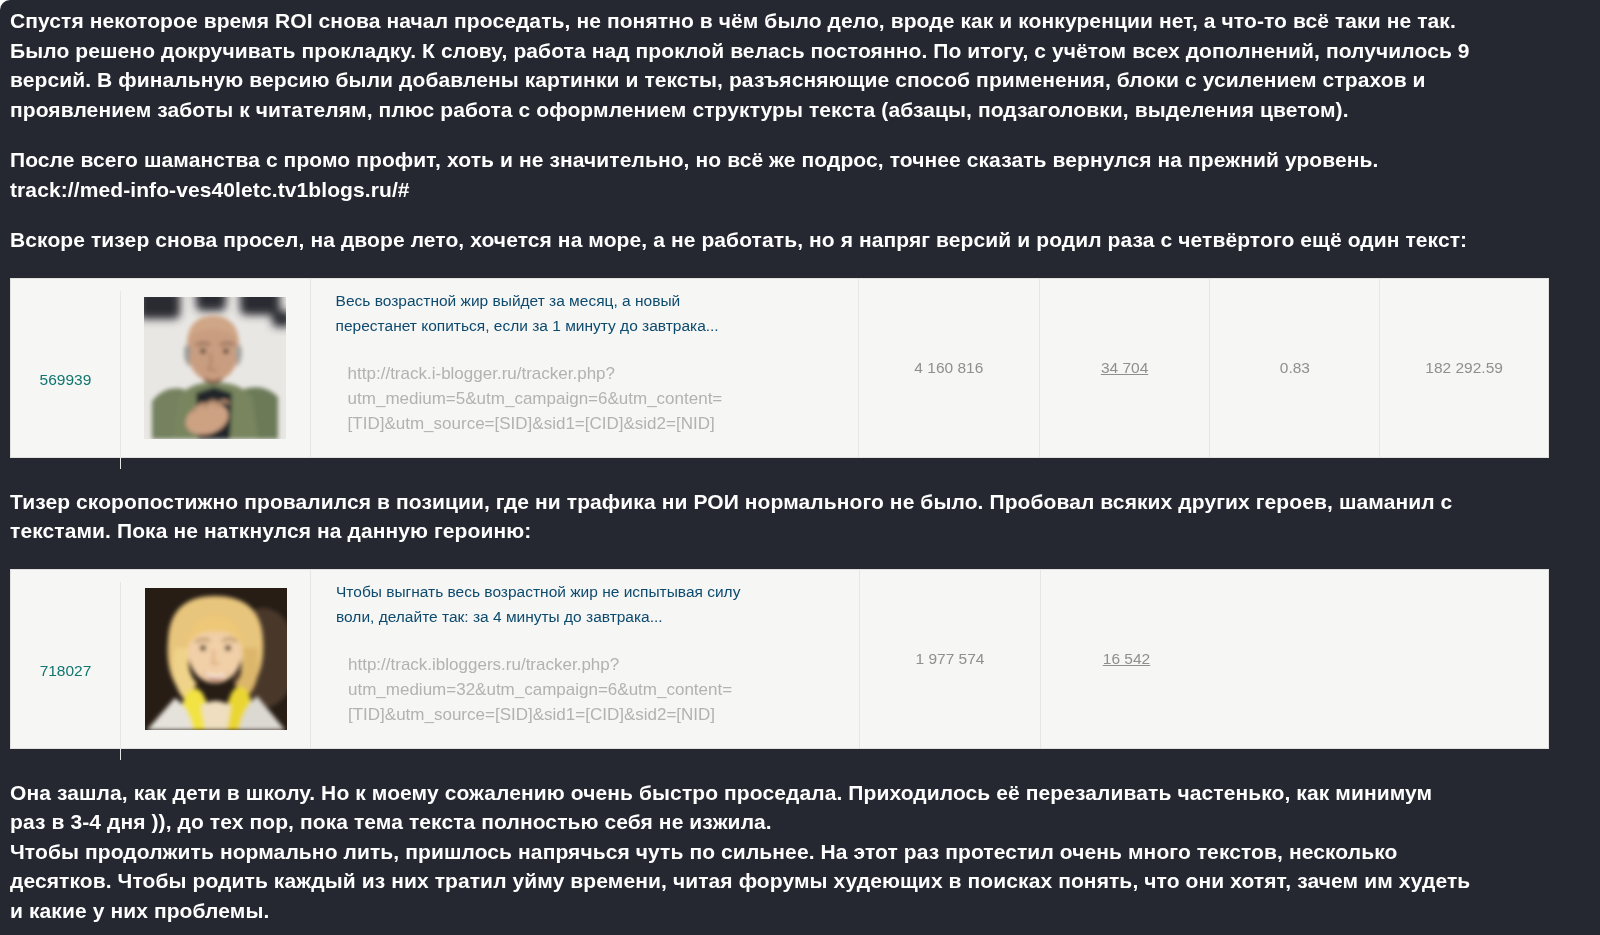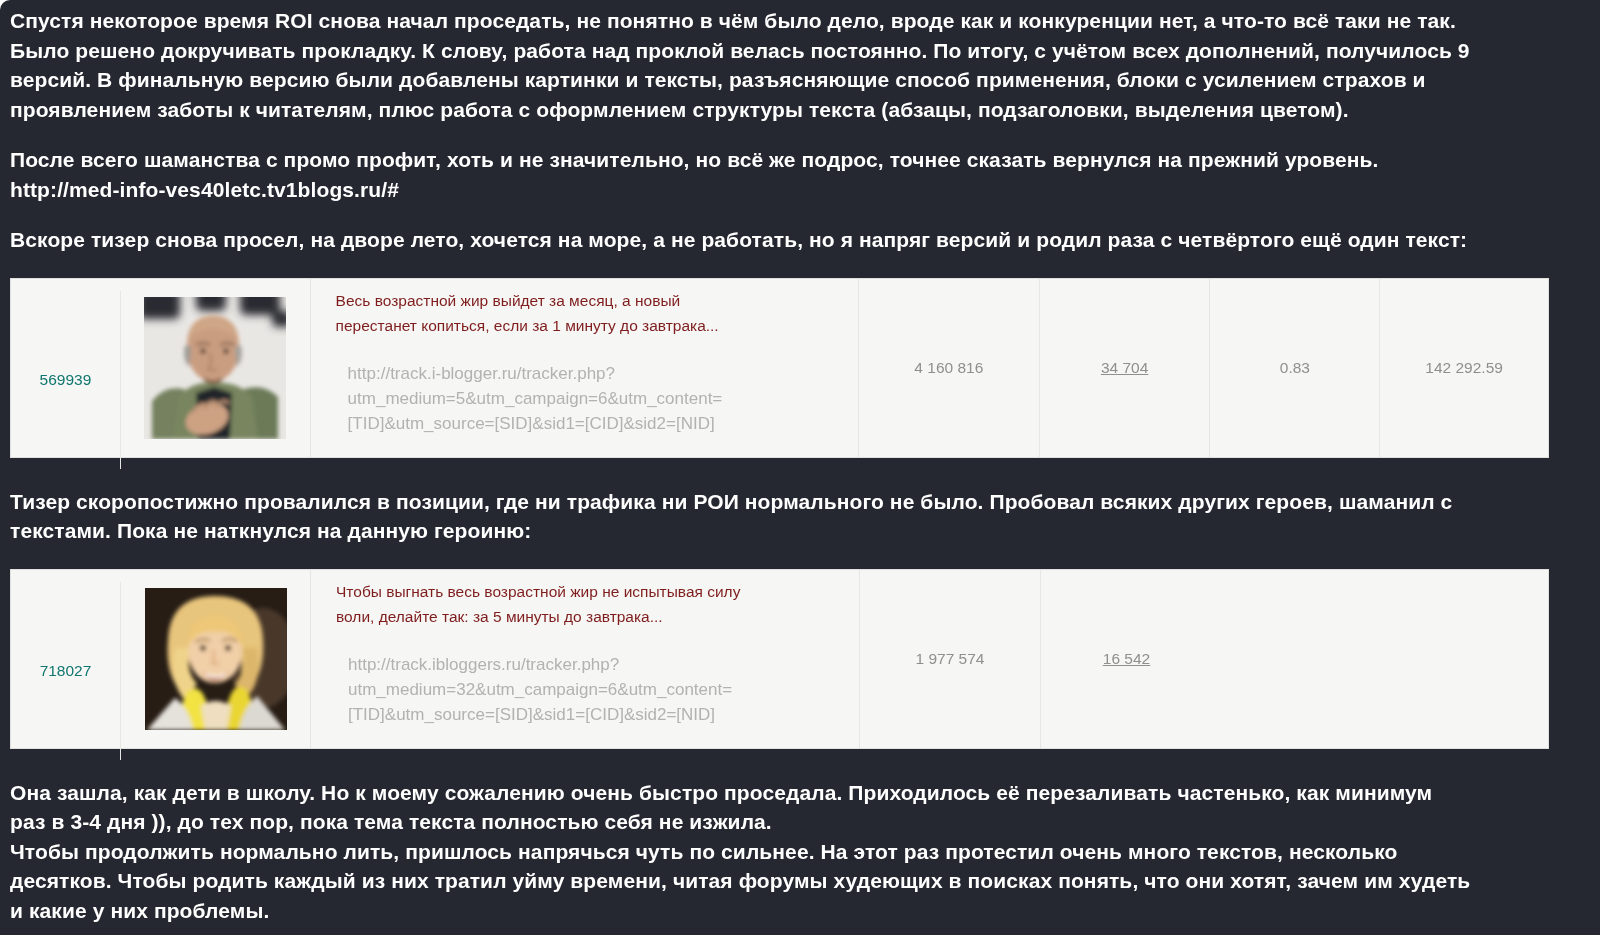--- a/index.html
+++ b/index.html
@@ -51,21 +51,21 @@
   .cell-id{width:110px;color:#0f766e;margin-top:12px;}
   .cell-photo{width:190px;}
   .cell-text{
     width:549px;
     flex-direction:column;
     align-items:flex-start;
     justify-content:center;
     padding:0 20px 0 25px;
   }
   .teaser-title{
-    color:#7f1d1d;
+    color:#0c4a6e;
     font-size:15.5px;
     line-height:25px;
     white-space:pre-line;
     margin:0 0 11px 0;
   }
   .teaser-url{
     color:#b2b2b1;
     font-size:17px;
     line-height:25px;
     white-space:pre-line;
@@ -82,21 +82,21 @@
 <body>
 
 <div class="page">
 
   <p class="post-text">Спустя некоторое время ROI снова начал проседать, не понятно в чём было дело, вроде как и конкуренции нет, а что-то всё таки не так.
 Было решено докручивать прокладку. К слову, работа над проклой велась постоянно. По итогу, с учётом всех дополнений, получилось 9
 версий. В финальную версию были добавлены картинки и тексты, разъясняющие способ применения, блоки с усилением страхов и
 проявлением заботы к читателям, плюс работа с оформлением структуры текста (абзацы, подзаголовки, выделения цветом).</p>
 
   <p class="post-text"><span>После всего шаманства с промо профит, хоть и не значительно, но всё же подрос, точнее сказать вернулся на прежний уровень.</span>
-<span>http://med-info-ves40letc.tv1blogs.ru/#</span></p>
+<span>track://med-info-ves40letc.tv1blogs.ru/#</span></p>
 
   <p class="post-text">Вскоре тизер снова просел, на дворе лето, хочется на море, а не работать, но я напряг версий и родил раза с четвёртого ещё один текст:</p>
 
   <div class="teaser-table">
     <div class="cell cell-id">569939</div>
     <div class="cell cell-photo">
       <svg class="photo" width="142" height="142" viewBox="0 0 142 142">
         <defs>
           <filter id="blur1" x="-20%" y="-20%" width="140%" height="140%">
               <feGaussianBlur stdDeviation="4"></feGaussianBlur>
@@ -135,21 +135,21 @@
     <div class="cell cell-text">
       <p class="teaser-title">Весь возрастной жир выйдет за месяц, а новый
 перестанет копиться, если за 1 минуту до завтрака...</p>
       <p class="teaser-url">http://track.i-blogger.ru/tracker.php?
 utm_medium=5&amp;utm_campaign=6&amp;utm_content=
 [TID]&amp;utm_source=[SID]&amp;sid1=[CID]&amp;sid2=[NID]</p>
     </div>
     <div class="cell cell-stat stat-1">4 160 816</div>
     <div class="cell cell-stat stat-2">34 704</div>
     <div class="cell cell-stat stat-3">0.83</div>
-    <div class="cell cell-stat stat-4">142 292.59</div>
+    <div class="cell cell-stat stat-4">182 292.59</div>
   </div>
 
   <p class="post-text">Тизер скоропостижно провалился в позиции, где ни трафика ни РОИ нормального не было. Пробовал всяких других героев, шаманил с
 текстами. Пока не наткнулся на данную героиню:</p>
 
   <div class="teaser-table">
     <div class="cell cell-id">718027</div>
     <div class="cell cell-photo">
       <svg class="photo" width="142" height="142" viewBox="0 0 142 142">
         <defs>
@@ -175,21 +175,21 @@
           <path d="M26,142 L42,104 Q52,96 58,106 L74,142 Z" fill="#f2e242"></path>
           <path d="M118,142 L102,102 Q92,94 86,106 L72,142 Z" fill="#ead632"></path>
           <path d="M2,142 L30,110 Q44,120 48,142 Z" fill="#e5e2dc"></path>
           <path d="M140,142 L112,108 Q98,120 94,142 Z" fill="#dcd9d2"></path>
           <path d="M56,118 Q70,108 86,118 L82,142 L60,142 Z" fill="#efdfc0"></path>
         </g>
       </svg>
     </div>
     <div class="cell cell-text">
       <p class="teaser-title">Чтобы выгнать весь возрастной жир не испытывая силу
-воли, делайте так: за 5 минуты до завтрака...</p>
+воли, делайте так: за 4 минуты до завтрака...</p>
       <p class="teaser-url">http://track.ibloggers.ru/tracker.php?
 utm_medium=32&amp;utm_campaign=6&amp;utm_content=
 [TID]&amp;utm_source=[SID]&amp;sid1=[CID]&amp;sid2=[NID]</p>
     </div>
     <div class="cell cell-stat stat-1">1 977 574</div>
     <div class="cell cell-stat stat-2">16 542</div>
   </div>
 
   <p class="post-text">Она зашла, как дети в школу. Но к моему сожалению очень быстро проседала. Приходилось её перезаливать частенько, как минимум
 раз в 3-4 дня )), до тех пор, пока тема текста полностью себя не изжила.

